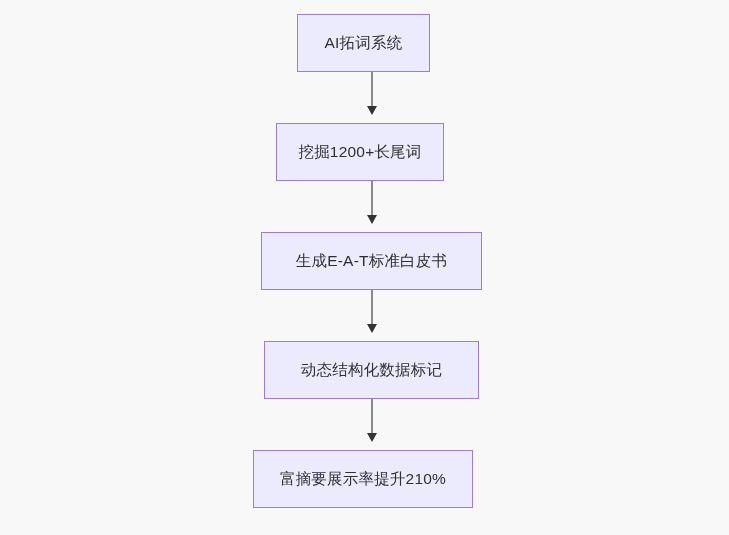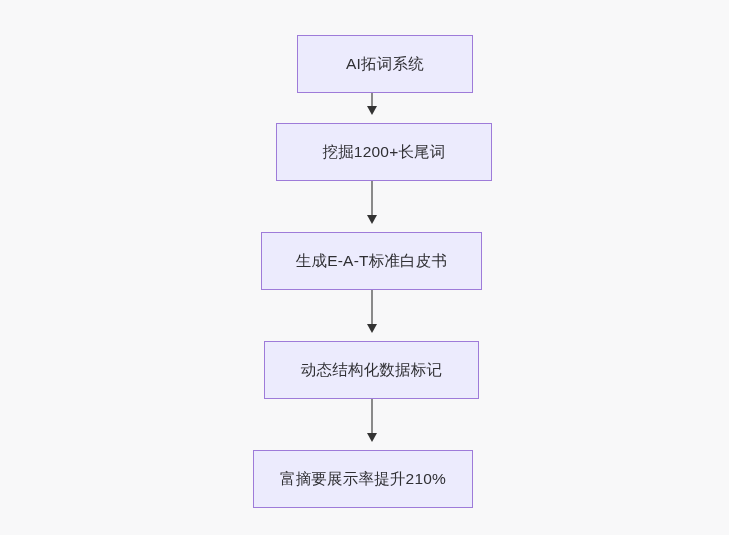--- a/index.html
+++ b/index.html
@@ -74,25 +74,25 @@
   <div class="edge" style="left:371px; top:290px; height:42px;">
     <div class="edge-line" style="height:34px;"></div>
     <div class="edge-head" style="top:34px;"></div>
   </div>
 
   <div class="edge" style="left:371px; top:399px; height:42px;">
     <div class="edge-line" style="height:34px;"></div>
     <div class="edge-head" style="top:34px;"></div>
   </div>
 
-  <div class="node" style="left:297px; top:14px; width:176px; height:58px;margin-top:21px;">
+  <div class="node" style="left:297px; top:14px; width:133px; height:58px;">
     <span class="node-label">AI拓词系统</span>
   </div>
 
-  <div class="node" style="left:276px; top:123px; width:216px; height:58px;text-align:right;">
+  <div class="node" style="left:276px; top:123px; width:168px; height:58px;text-align:right;">
     <span class="node-label">挖掘1200+长尾词</span>
   </div>
 
   <div class="node" style="left:264px; top:341px; width:215px; height:58px;">
     <span class="node-label">动态结构化数据标记</span>
   </div>
 
   <div class="node" style="left:261px; top:232px; width:221px; height:58px;">
     <span class="node-label">生成E-A-T标准白皮书</span>
   </div>

